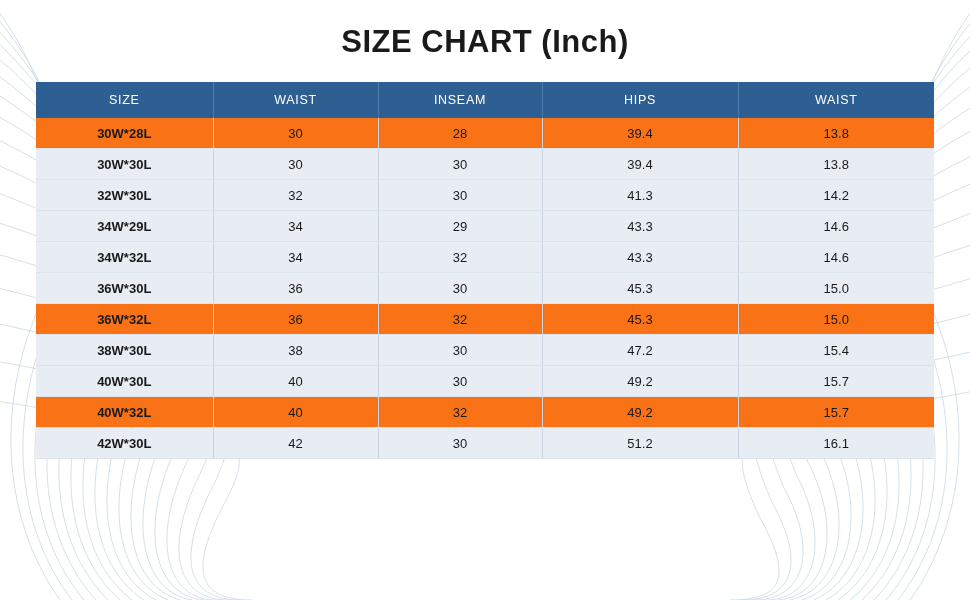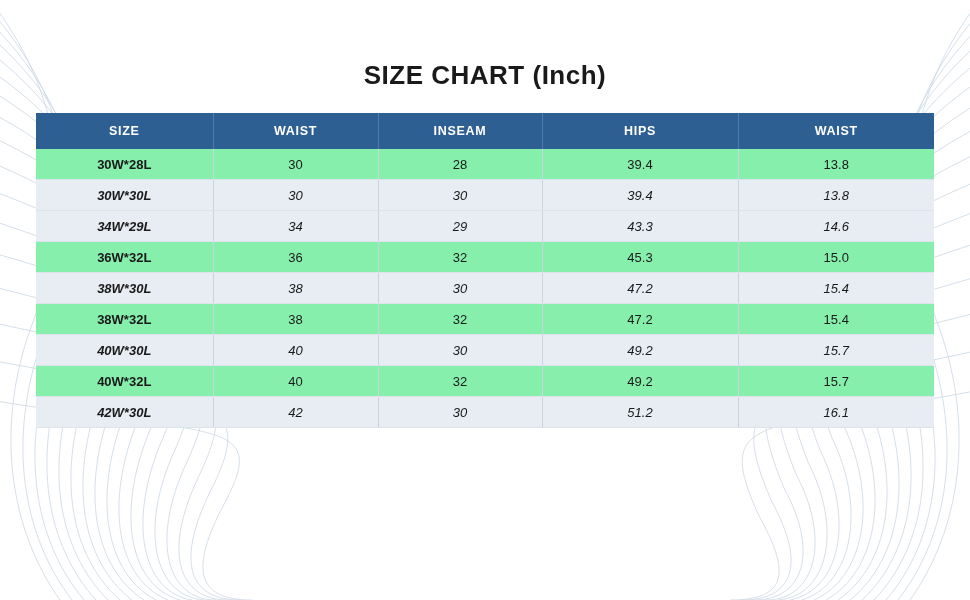--- a/index.html
+++ b/index.html
@@ -27,43 +27,42 @@
     left: 0;
     width: 970px;
     height: 600px;
     pointer-events: none;
     z-index: 0;
   }
   .title {
     position: relative;
     z-index: 2;
     text-align: center;
-    font-size: 26px;
+    font-size: 31px;
     font-weight: bold;
     color: #1a1a1a;
     letter-spacing: 0.5px;
     padding-top: 24px;
     font-family: "Liberation Sans", sans-serif;
-    margin-top: 36px;
   }
   .table-wrap {
     position: relative;
     z-index: 2;
     margin: 22px 36px 0 36px;
   }
   table.size-chart {
     border-collapse: collapse;
     width: 898px;
     table-layout: fixed;
   }
   table.size-chart thead th {
     background: #2e5f93;
     color: #ffffff;
     font-size: 12.5px;
-    font-weight: bold;
+    font-weight: normal;
     letter-spacing: 0.7px;
     height: 34px;
     text-align: center;
     border-right: 1px solid #4f7cab;
     vertical-align: middle;
   }
   table.size-chart thead th:last-child {
     border-right: none;
   }
   table.size-chart tbody td {
@@ -76,25 +75,24 @@
     border-bottom: 1px solid #dbe3eb;
   }
   table.size-chart tbody td:last-child {
     border-right: none;
   }
   table.size-chart tbody td.size-cell {
     font-weight: bold;
     font-size: 13px;
   }
   table.size-chart tbody tr.odd td {
-    background: #86efac;
+    background: #f97316;
   }
   table.size-chart tbody tr.even td {
     background: #e8edf3;
-    font-style: italic;
   }
   
   col.c0 { width: 177px; }
   col.c1 { width: 165px; }
   col.c2 { width: 164px; }
   col.c3 { width: 196px; }
   col.c4 { width: 196px; }
 </style>
 </head>
 <body>
@@ -170,47 +168,61 @@
           <td>13.8</td>
         </tr>
         <tr class="even">
           <td class="size-cell">30W*30L</td>
           <td>30</td>
           <td>30</td>
           <td>39.4</td>
           <td>13.8</td>
         </tr>
         <tr class="even">
+          <td class="size-cell">32W*30L</td>
+          <td>32</td>
+          <td>30</td>
+          <td>41.3</td>
+          <td>14.2</td>
+        </tr>
+        <tr class="even">
           <td class="size-cell">34W*29L</td>
           <td>34</td>
           <td>29</td>
           <td>43.3</td>
           <td>14.6</td>
         </tr>
+        <tr class="even">
+          <td class="size-cell">34W*32L</td>
+          <td>34</td>
+          <td>32</td>
+          <td>43.3</td>
+          <td>14.6</td>
+        </tr>
+        <tr class="even">
+          <td class="size-cell">36W*30L</td>
+          <td>36</td>
+          <td>30</td>
+          <td>45.3</td>
+          <td>15.0</td>
+        </tr>
         <tr class="odd">
           <td class="size-cell">36W*32L</td>
           <td>36</td>
           <td>32</td>
           <td>45.3</td>
           <td>15.0</td>
         </tr>
         <tr class="even">
           <td class="size-cell">38W*30L</td>
           <td>38</td>
           <td>30</td>
           <td>47.2</td>
           <td>15.4</td>
         </tr>
-        <tr class="odd">
-          <td class="size-cell">38W*32L</td>
-          <td>38</td>
-          <td>32</td>
-          <td>47.2</td>
-          <td>15.4</td>
-        </tr>
         <tr class="even">
           <td class="size-cell">40W*30L</td>
           <td>40</td>
           <td>30</td>
           <td>49.2</td>
           <td>15.7</td>
         </tr>
         <tr class="odd">
           <td class="size-cell">40W*32L</td>
           <td>40</td>

